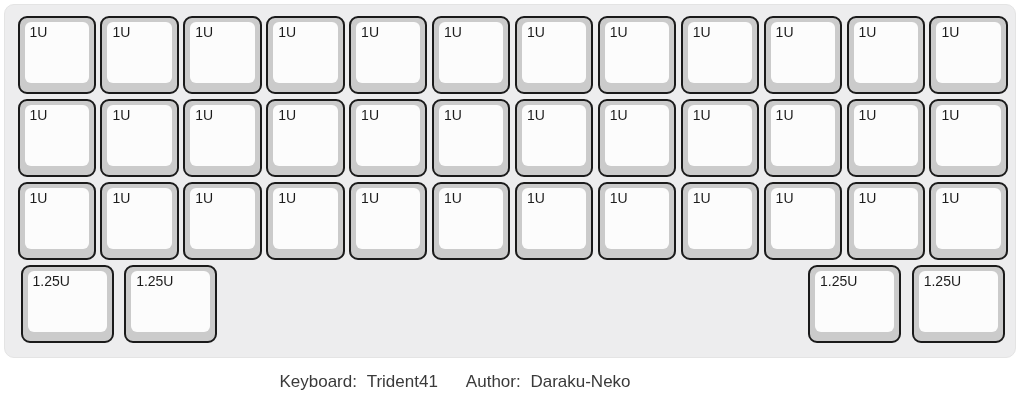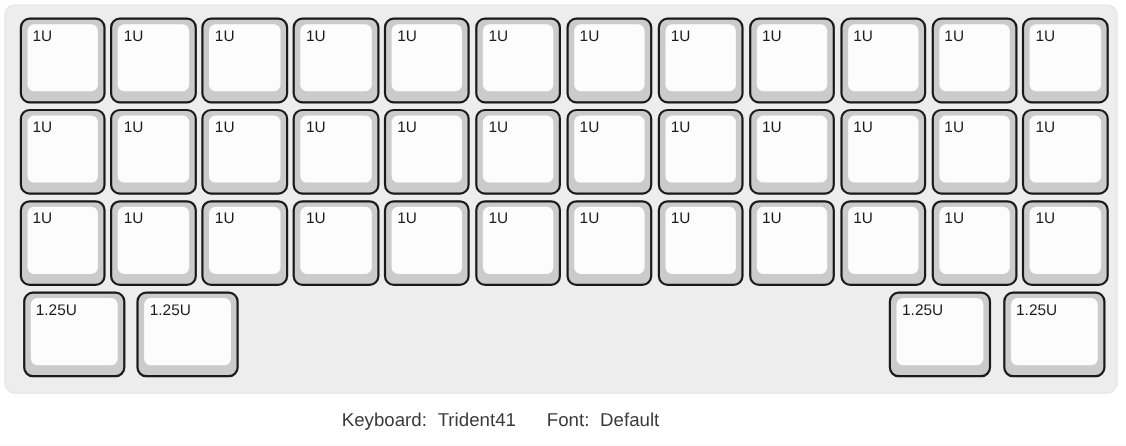--- a/index.html
+++ b/index.html
@@ -288,17 +288,17 @@
     </div>
   </div>
 
 <div class="footer">
   <div class="footer-inner">
     <span class="caption-item">
       <span class="cap-label">Keyboard:</span>
       <span class="cap-value">Trident41</span>
     </span>
     <span class="caption-item">
-      <span class="cap-label">Font:</span>
-      <span class="cap-value">Default</span>
+      <span class="cap-label">Author:</span>
+      <span class="cap-value">Daraku-Neko</span>
     </span>
   </div>
 </div>
 
 </body></html>

